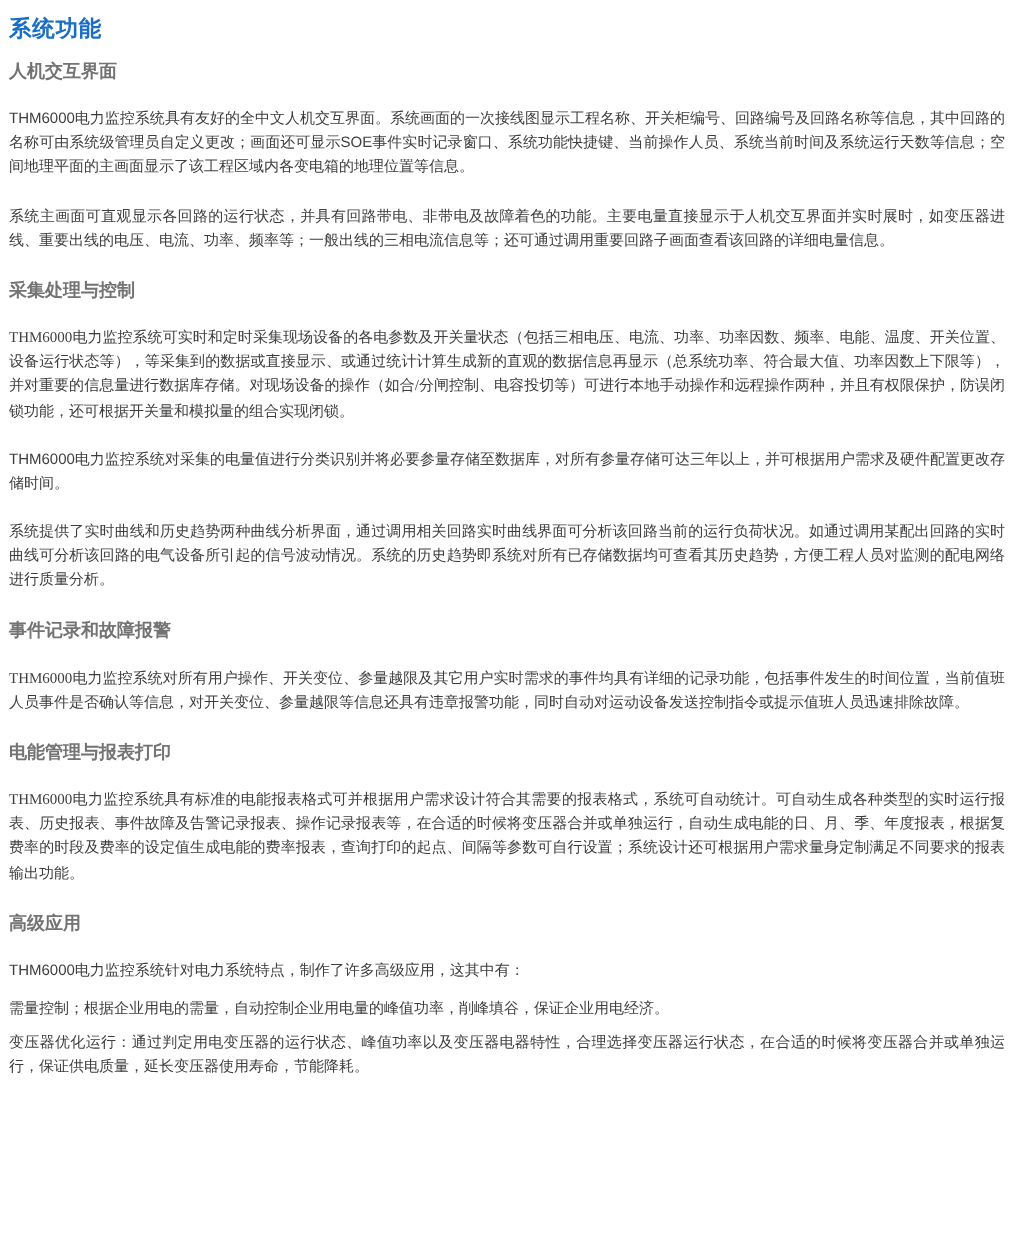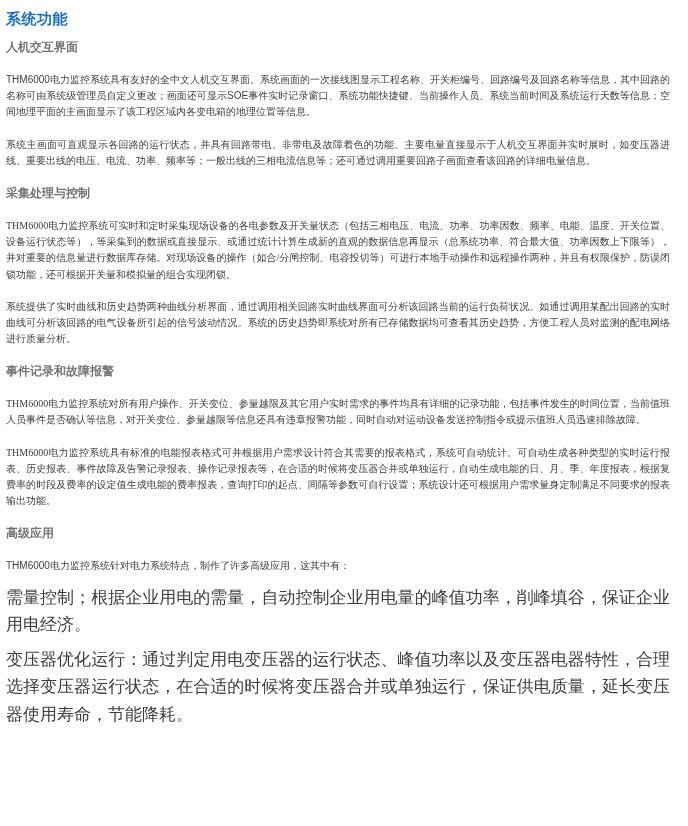--- a/index.html
+++ b/index.html
@@ -39,21 +39,21 @@
     line-height: 1.62;
     color: #3d3d3d;
     margin: 16px 0 9px 0;
     text-align: justify;
   }
   .para:last-child {
     margin-bottom: 0;
     font-family: Liberation Serif, serif;
   }
   .sub-item {
-    font-size: 17px;
+    font-size: 10px;
     line-height: 1.62;
     color: #3d3d3d;
     margin: 0 0 7px 0;
     text-align: justify;
   }
   .indent {
     text-indent: 0;
   }
 </style>
 </head>
@@ -68,29 +68,31 @@
     <p class="para">THM6000电力监控系统具有友好的全中文人机交互界面。系统画面的一次接线图显示工程名称、开关柜编号、回路编号及回路名称等信息，其中回路的名称可由系统级管理员自定义更改；画面还可显示SOE事件实时记录窗口、系统功能快捷键、当前操作人员、系统当前时间及系统运行天数等信息；空间地理平面的主画面显示了该工程区域内各变电箱的地理位置等信息。</p>
     <p class="para">系统主画面可直观显示各回路的运行状态，并具有回路带电、非带电及故障着色的功能。主要电量直接显示于人机交互界面并实时展时，如变压器进线、重要出线的电压、电流、功率、频率等；一般出线的三相电流信息等；还可通过调用重要回路子画面查看该回路的详细电量信息。</p>
   </div>
 
   <div class="section">
     <div class="section-title">采集处理与控制</div>
     <p class="para">THM6000电力监控系统可实时和定时采集现场设备的各电参数及开关量状态（包括三相电压、电流、功率、功率因数、频率、电能、温度、开关位置、设备运行状态等），等采集到的数据或直接显示、或通过统计计算生成新的直观的数据信息再显示（总系统功率、符合最大值、功率因数上下限等），并对重要的信息量进行数据库存储。对现场设备的操作（如合/分闸控制、电容投切等）可进行本地手动操作和远程操作两种，并且有权限保护，防误闭锁功能，还可根据开关量和模拟量的组合实现闭锁。</p>
   </div>
 
   <div class="section">
+    <p class="para">THM6000电力监控系统对采集的电量值进行分类识别并将必要参量存储至数据库，对所有参量存储可达三年以上，并可根据用户需求及硬件配置更改存储时间。</p>
     <p class="para">系统提供了实时曲线和历史趋势两种曲线分析界面，通过调用相关回路实时曲线界面可分析该回路当前的运行负荷状况。如通过调用某配出回路的实时曲线可分析该回路的电气设备所引起的信号波动情况。系统的历史趋势即系统对所有已存储数据均可查看其历史趋势，方便工程人员对监测的配电网络进行质量分析。</p>
   </div>
 
   <div class="section">
     <div class="section-title">事件记录和故障报警</div>
     <p class="para">THM6000电力监控系统对所有用户操作、开关变位、参量越限及其它用户实时需求的事件均具有详细的记录功能，包括事件发生的时间位置，当前值班人员事件是否确认等信息，对开关变位、参量越限等信息还具有违章报警功能，同时自动对运动设备发送控制指令或提示值班人员迅速排除故障。</p>
   </div>
 
   <div class="section">
+    <div class="section-title">电能管理与报表打印</div>
     <p class="para">THM6000电力监控系统具有标准的电能报表格式可并根据用户需求设计符合其需要的报表格式，系统可自动统计。可自动生成各种类型的实时运行报表、历史报表、事件故障及告警记录报表、操作记录报表等，在合适的时候将变压器合并或单独运行，自动生成电能的日、月、季、年度报表，根据复费率的时段及费率的设定值生成电能的费率报表，查询打印的起点、间隔等参数可自行设置；系统设计还可根据用户需求量身定制满足不同要求的报表输出功能。</p>
   </div>
 
   <div class="section">
     <div class="section-title">高级应用</div>
     <p class="para">THM6000电力监控系统针对电力系统特点，制作了许多高级应用，这其中有：</p>
     <p class="sub-item indent">需量控制；根据企业用电的需量，自动控制企业用电量的峰值功率，削峰填谷，保证企业用电经济。</p>
     <p class="sub-item indent">变压器优化运行：通过判定用电变压器的运行状态、峰值功率以及变压器电器特性，合理选择变压器运行状态，在合适的时候将变压器合并或单独运行，保证供电质量，延长变压器使用寿命，节能降耗。</p>
   </div>
 

